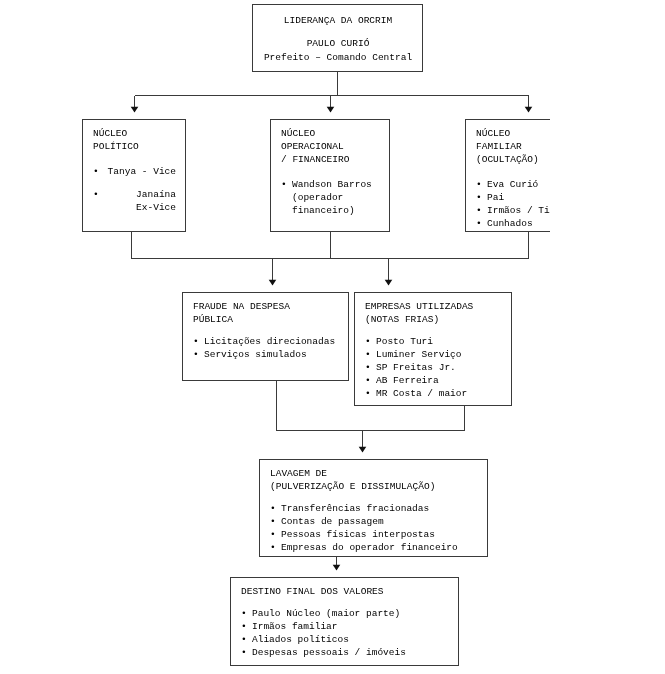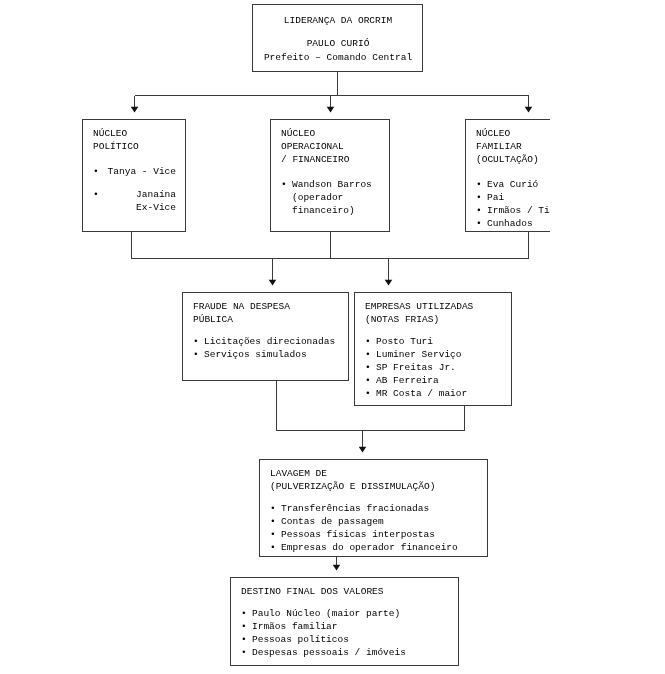--- a/index.html
+++ b/index.html
@@ -190,18 +190,18 @@
       <li>Empresas do operador financeiro</li>
     </ul>
   </div>
 
   <div class="node" id="node-destino">
     <div class="title">DESTINO FINAL DOS VALORES</div>
     <div class="gap-sm"></div>
     <ul>
       <li>Paulo Núcleo (maior parte)</li>
       <li>Irmãos familiar</li>
-      <li>Pessoas políticos</li>
+      <li>Aliados políticos</li>
       <li>Despesas pessoais / imóveis</li>
     </ul>
   </div>
 
 </div>
 
 </body></html>

